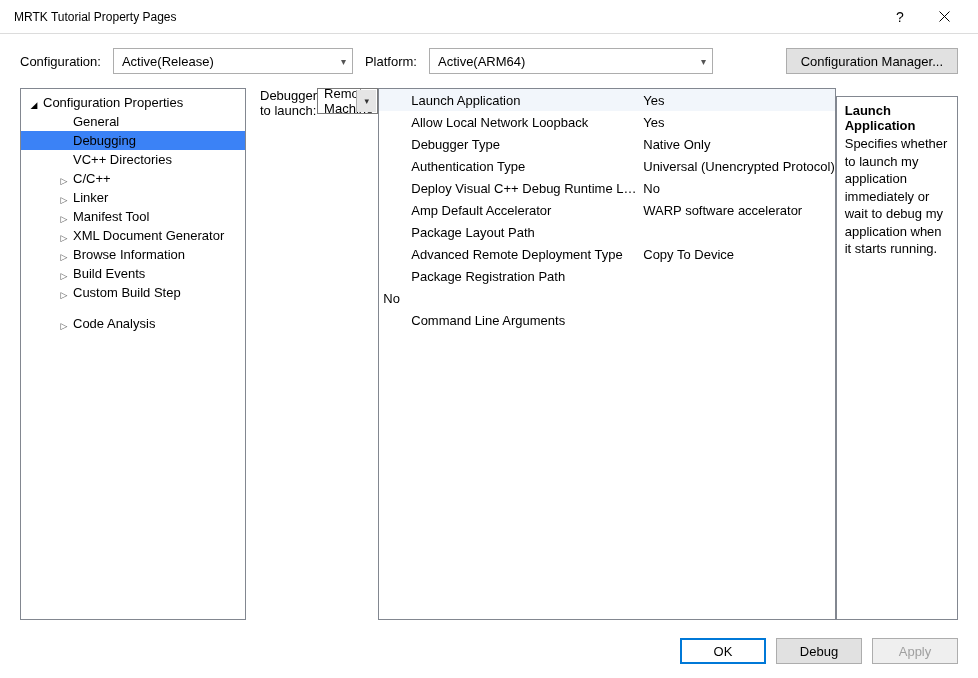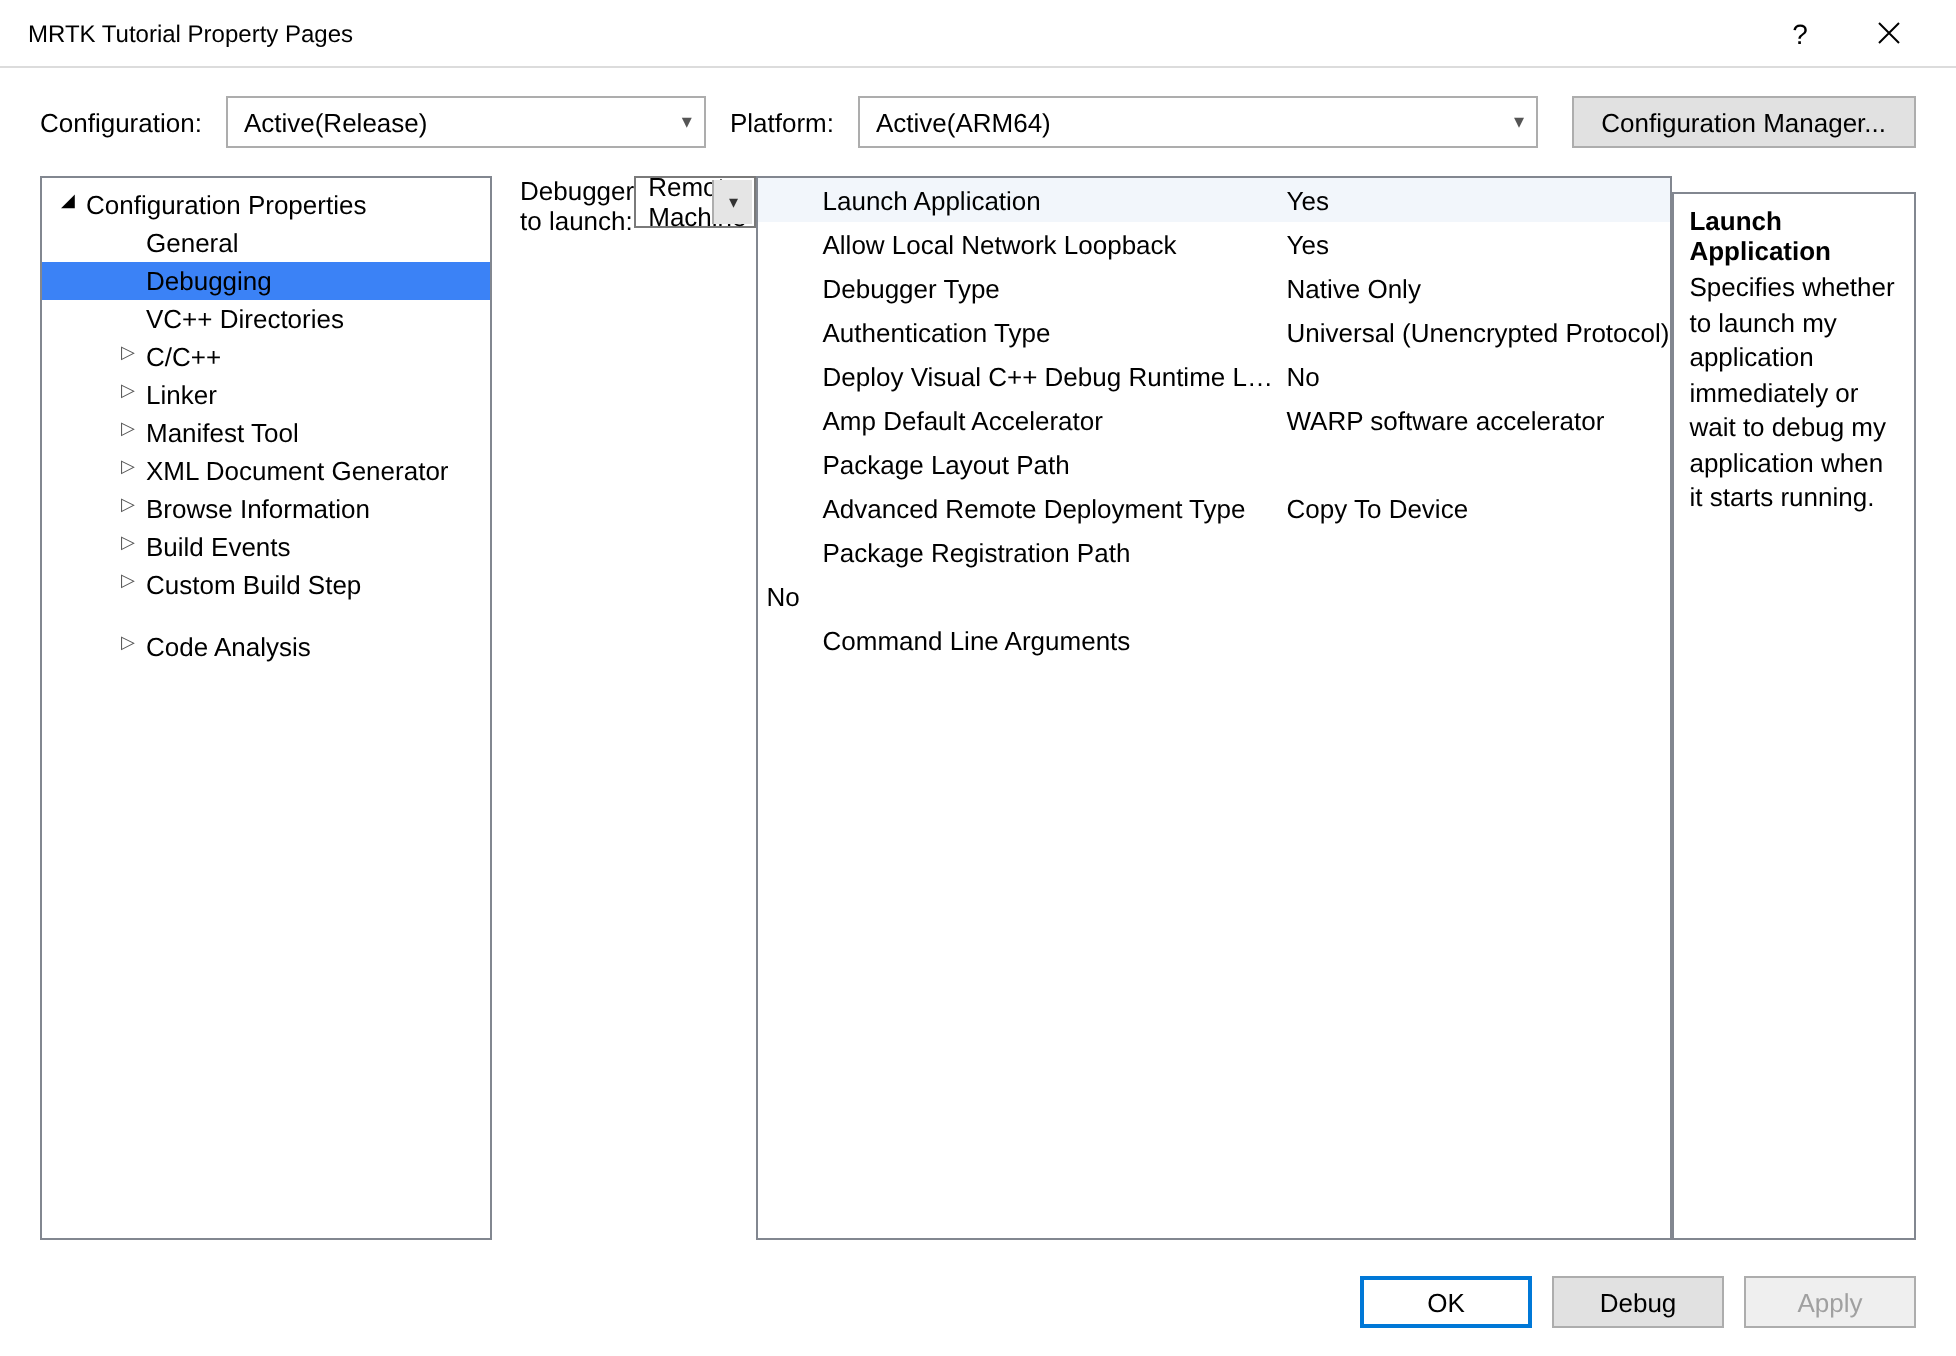--- a/index.html
+++ b/index.html
@@ -8,30 +8,30 @@
     
     .titlebar { height: 34px; display: flex; align-items: center; padding: 0 12px 0 14px; border-bottom: 1px solid #dcdcdc; }
     .titlebar-title { font-size: 12px; color: #000; flex: 1; }
     .titlebar-btn { width: 44px; height: 30px; display: flex; align-items: center; justify-content: center; color: #000; font-size: 14px; }
 
     
     .config-row { padding: 14px 20px 14px 20px; display: flex; align-items: center; gap: 12px; }
     .config-label { font-size: 13px; color: #000; }
     .combo { position: relative; display: flex; align-items: center; border: 1px solid #adadad; background: #fff; height: 26px; padding: 0 24px 0 8px; font-size: 13px; }
     .combo.conf { width: 240px; }
-    .combo.plat { width: 340px; }
+    .combo.plat { width: 284px; }
     .combo-arrow { position: absolute; right: 6px; top: 50%; transform: translateY(-50%); font-size: 10px; color: #555; pointer-events: none; }
     .cfg-mgr-btn { border: 1px solid #adadad; background: #e1e1e1; height: 26px; padding: 0 14px; font-size: 13px; margin-left: auto; }
 
     
     .main-area { display: flex; padding: 0 20px 0 20px; gap: 14px; height: 532px; }
 
     
     .tree-panel { width: 226px; border: 1px solid #828790; background: #fff; padding: 4px 0; overflow: auto; }
-    .tree-item { font-size: 13px; padding: 2px 0 2px 6px; display: flex; align-items: flex-start; white-space: nowrap; cursor: default; }
+    .tree-item { font-size: 13px; padding: 2px 0 2px 6px; display: flex; align-items: flex-end; white-space: nowrap; cursor: default; }
     .tree-caret { width: 14px; text-align: center; font-size: 9px; color: #555; display: inline-block; margin-right: 2px; }
     .tree-caret.open { color: #000; }
     .tree-item.selected { background: #3b82f6; }
     .tree-item.selected > span:last-child { }
     .tree-caret.collapsed::before { content: "▷"; }
     .tree-caret.open::before { content: "◢"; }
 
     
     .right-panel { flex: 1; display: flex; flex-direction: row; }
     .dbg-label { font-size: 13px; margin-bottom: 6px; }

